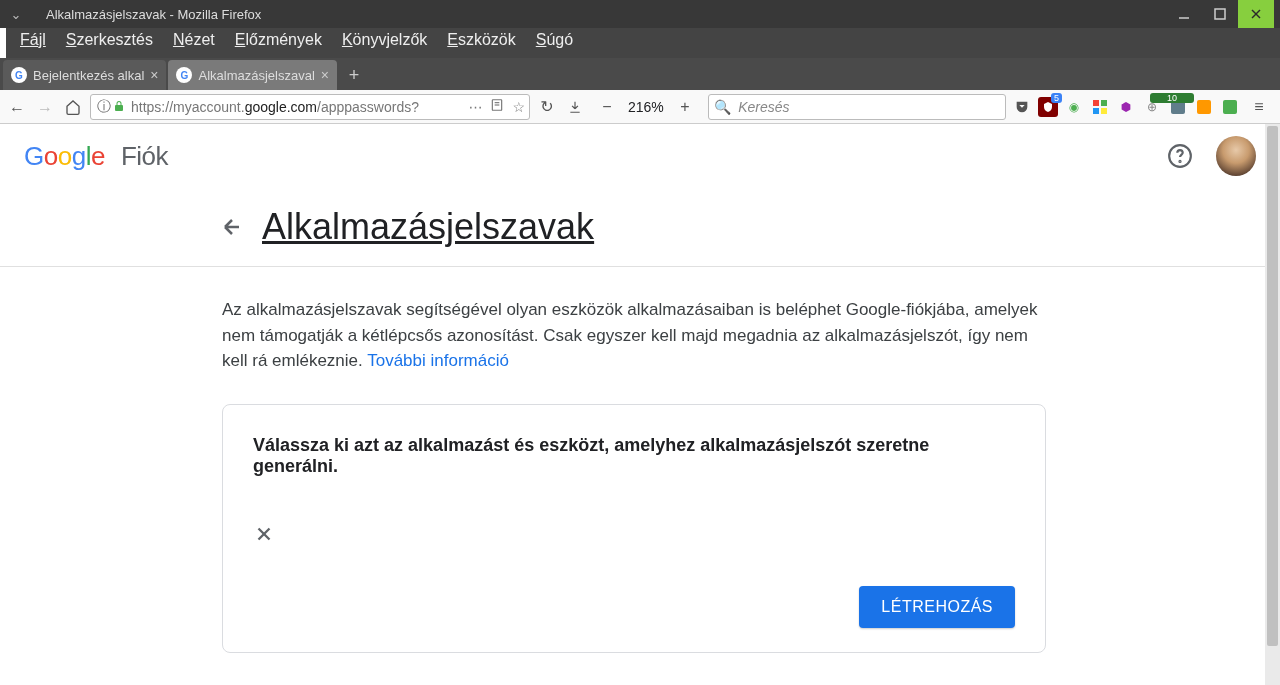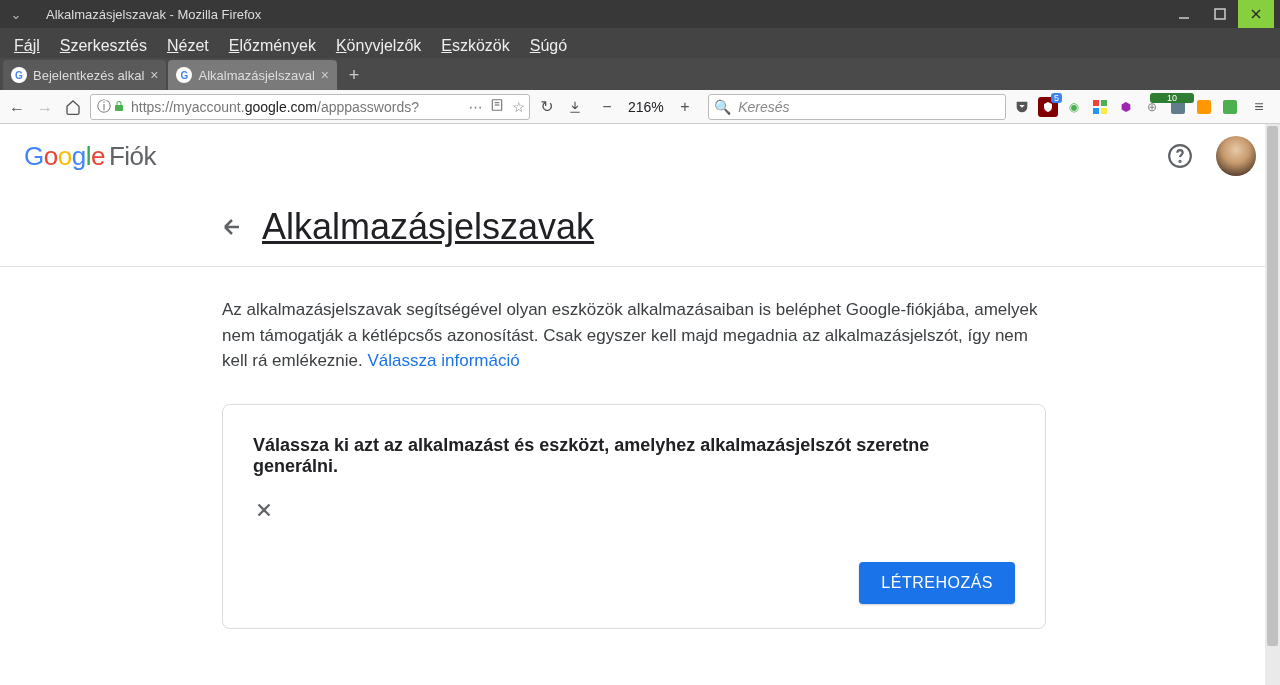--- a/index.html
+++ b/index.html
@@ -5,21 +5,21 @@
   * { margin: 0; padding: 0; box-sizing: border-box; }
   body { font-family: Arial, Helvetica, sans-serif; font-size: 14px; color: #202124; background: #fff; width: 1280px; height: 685px; overflow: hidden; }
   
   .os-titlebar { background: #383838; height: 28px; display: flex; align-items: center; color: #ddd; font-size: 13px; padding: 0 6px; }
   .os-titlebar .dropdown-arrow { width: 20px; text-align: center; color: #bbb; }
   .os-titlebar .title-text { margin-left: 20px; flex: 1; }
   .os-titlebar .win-controls { display: flex; }
   .os-titlebar .win-btn { width: 36px; height: 28px; display: flex; align-items: center; justify-content: center; }
   .os-titlebar .win-close { background: #87cf3e; color: #2b2b2b; }
   
-  .menu-bar { background: #444444; height: 30px; display: flex; align-items: flex-end; padding: 0 4px; color: #eee; font-size: 16px; }
+  .menu-bar { background: #444444; height: 30px; display: flex; align-items: flex-start; padding: 0 4px; color: #eee; font-size: 16px; margin-left: 6px; }
   .menu-bar .menu-item { padding: 3px 10px; }
   .menu-bar .menu-item span.u { text-decoration: underline; }
   
   .tab-bar { background: #4a4a4a; height: 32px; display: flex; align-items: flex-end; padding-left: 3px; }
   .tab { height: 30px; display: flex; align-items: center; padding: 0 8px; font-size: 13px; color: #ddd; border-top-left-radius: 4px; border-top-right-radius: 4px; max-width: 200px; margin-right: 2px; margin-top: 2px; }
   .tab.inactive { background: #5a5a5a; }
   .tab.active { background: #7a7a7a; }
   .tab .favicon { width: 16px; height: 16px; margin-right: 6px; border-radius: 50%; background: #fff; display:flex; align-items:center; justify-content:center; font-size:10px; font-weight:bold; color:#4285F4;}
   .tab .tab-label { flex: 1; white-space: nowrap; overflow: hidden; }
   .tab .tab-close { margin-left: 6px; color: #ccc; font-size: 14px; }
@@ -43,37 +43,37 @@
   .ublock::after{content:"5"; position:absolute; top:-4px; right:-4px; background:#3b82f6; color:#fff; font-size:9px; padding:0 3px; border-radius:3px;}
   .badge-icon { position:relative;}
   .badge-icon .badge{ position:absolute; top:-4px; right:-6px; background:#2e7d32; color:#fff; font-size:9px; padding:0 17px; border-radius:3px;}
   
   .page-viewport { position: relative; height: 561px; background:#fff; overflow:hidden;}
   .page-scrollbar { position:absolute; top:0; right:0; width:15px; height:100%; background:#eaeaea;}
   .page-scrollbar .thumb{ position:absolute; left:2px; right:2px; top:2px; height:520px; background:#c0c0c0; border-radius:2px;}
   .g-header { height: 64px; display:flex; align-items:center; padding: 0 24px; }
   .g-logo { font-size: 26px; font-weight: 500; letter-spacing: -0.5px;}
   .g-logo .b{color:#4285F4;} .g-logo .r{color:#EA4335;} .g-logo .y{color:#FBBC05;} .g-logo .g{color:#34A853;}
-  .g-logo .account-label{ color:#5f6368; font-weight:400; margin-left:4px;}
+  .g-logo .account-label{ color:#5f6368; font-weight:400; margin-left:16px;}
   .g-header .spacer{flex:1;}
   .help-btn { width:40px; height:40px; border-radius:50%; display:flex; align-items:center; justify-content:center; color:#5f6368; margin-right:16px;}
   .help-btn svg{width:26px;height:26px;}
   .avatar { width:40px; height:40px; border-radius:50%; background: radial-gradient(circle at 50% 35%, #e7c9a9 0%, #c89b6e 40%, #5a4030 80%); }
   .page-title-row { display:flex; align-items:center; padding: 18px 0 18px 220px; gap:18px;}
   .back-arrow { color:#5f6368; display:flex; align-items:center;}
   .back-arrow svg{width:24px;height:24px;}
   .page-title { font-size: 36px; font-weight:400; color:#202124;text-decoration:underline;}
   .divider { height:1px; background:#e0e0e0; margin-right:15px;}
   .content-col { margin: 30px 0 0 222px; width: 824px; }
   .desc { font-size: 17px; line-height:1.5; color:#3c4043; }
   .desc a { color:#1a73e8; text-decoration:none;}
   .card { margin-top:30px; border:1px solid #dadce0; border-radius:8px; padding: 30px 30px 24px 30px;}
   .card .row1 { font-size:18px; color:#3c4043; margin-bottom:26px; position:relative;}
   .card .row1::after{content:""; position:absolute; right:-2px; bottom:-2px; width:1px; height:20px; background:#202124;}
-  .card .row2 { font-size:18px; font-weight:700; color:#202124; margin-bottom:22px;}
+  .card .row2 { font-size:18px; font-weight:700; color:#202124; margin-bottom:46px;}
   .input-row { display:flex; align-items:center; gap:20px;}
   .app-input { font-size:20px; color:#3c4043; border:none; border-bottom:1px solid #9e9e9e; padding: 4px 0; width: 270px; background:transparent; outline:none;}
   .clear-x { color:#5f6368;}
   .clear-x svg{width:22px; height:22px;}
   .btn-row { display:flex; justify-content:flex-end; margin-top:38px;}
   .generate-btn { background:#1a73e8; color:#fff; border:none; border-radius:4px; padding: 12px 22px; font-size:16px; font-weight:500; letter-spacing:0.5px; box-shadow:0 1px 2px rgba(0,0,0,0.2);}
 </style>
 </head>
 <body>
 
@@ -220,21 +220,21 @@
       <svg viewBox="0 0 24 24" fill="none" stroke="currentColor" stroke-width="2.5">
           <path d="M19 12H5m0 0l7-7m-7 7l7 7"></path>
         </svg>
     </div>
     <div class="page-title">Alkalmazásjelszavak</div>
   </div>
   <div class="divider"></div>
 
   <div class="content-col">
     <div class="desc">
-      <span>Az alkalmazásjelszavak segítségével olyan eszközök alkalmazásaiban is beléphet Google-fiókjába, amelyek nem támogatják a kétlépcsős azonosítást. Csak egyszer kell majd megadnia az alkalmazásjelszót, így nem kell rá emlékeznie. </span><a href="#">Válassza információ</a>
+      <span>Az alkalmazásjelszavak segítségével olyan eszközök alkalmazásaiban is beléphet Google-fiókjába, amelyek nem támogatják a kétlépcsős azonosítást. Csak egyszer kell majd megadnia az alkalmazásjelszót, így nem kell rá emlékeznie. </span><a href="#">További információ</a>
     </div>
 
     <div class="card">
       <div class="row2">Válassza ki azt az alkalmazást és eszközt, amelyhez alkalmazásjelszót szeretne generálni.</div>
       <div class="input-row">
         <div class="clear-x">
           <svg viewBox="0 0 24 24" fill="none" stroke="currentColor" stroke-width="2.5">
               <line x1="6" y1="6" x2="18" y2="18"></line>
               <line x1="18" y1="6" x2="6" y2="18"></line>
             </svg>

